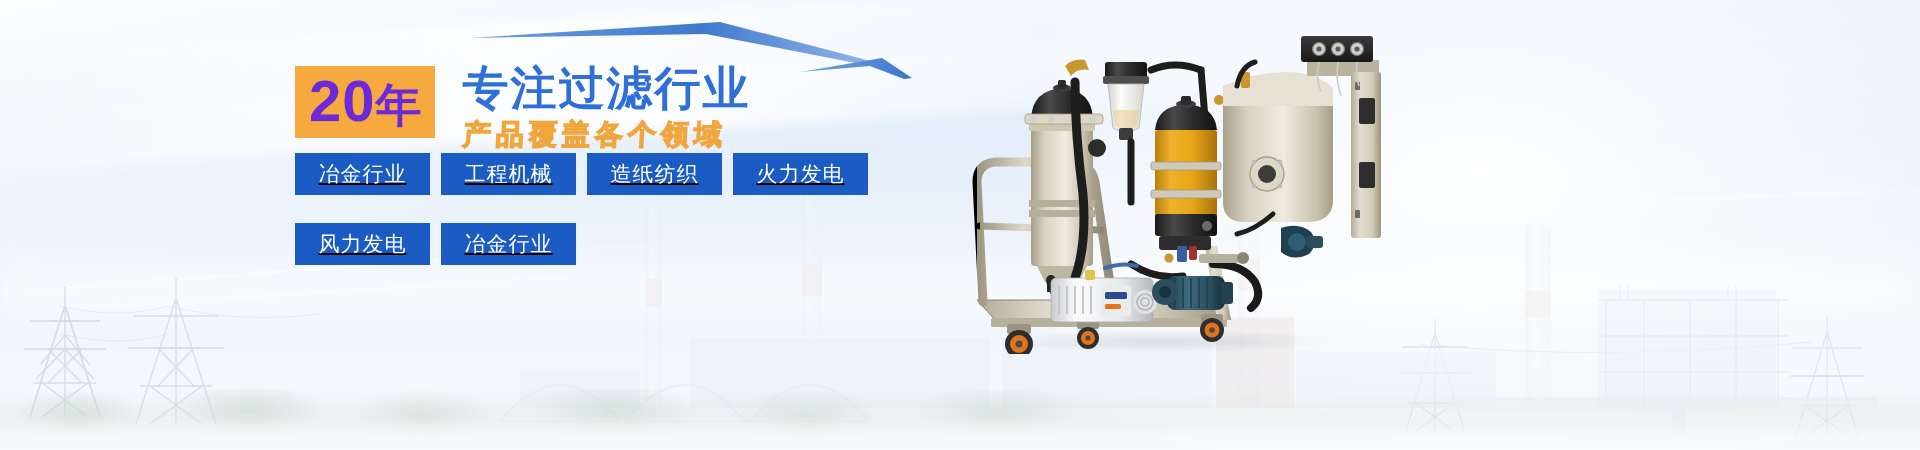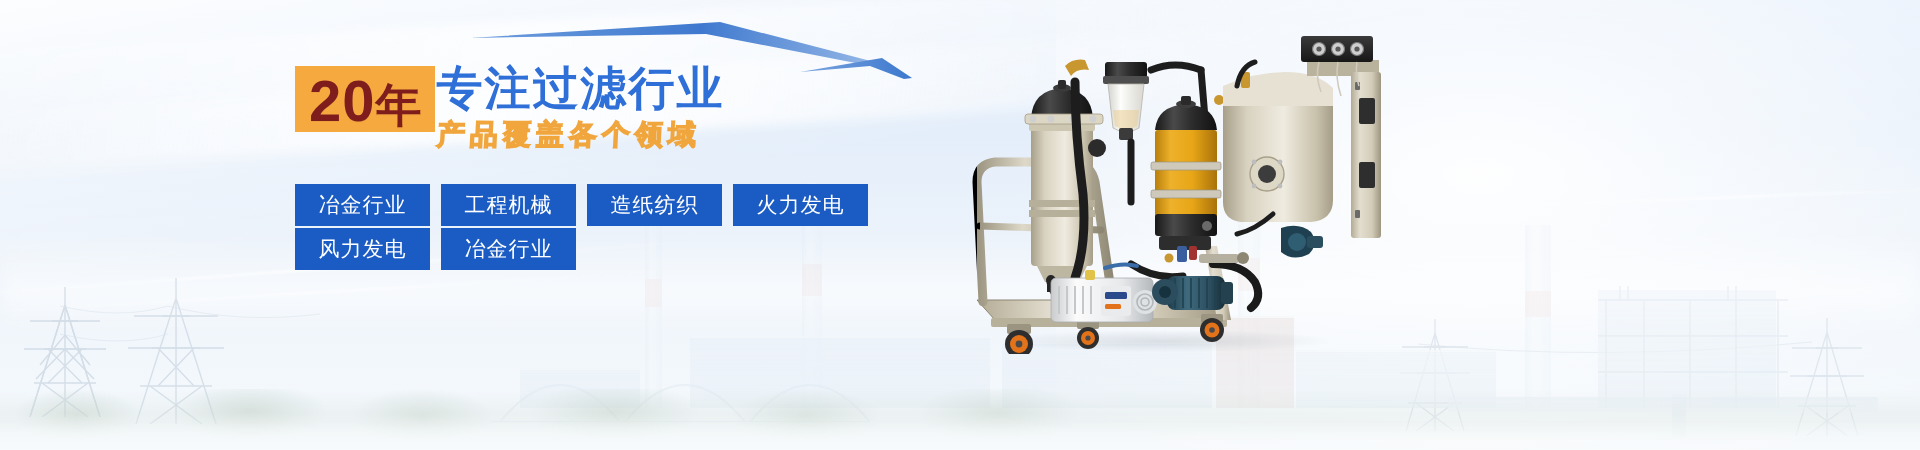--- a/index.html
+++ b/index.html
@@ -108,33 +108,33 @@
   .arrow-deco { position:absolute; }
   .arrow-deco svg { display:block; }
 
   
   .copy { position:absolute; left:295px; top:66px; width:620px; }
 
   .headline-row { display:flex; align-items:flex-start; }
 
   .years-badge {
     background:#F5A93F;
-    color:#7f1d1d;
+    color:#6d28d9;
     font-size:56px;
     line-height:1;
     font-weight:700;
     letter-spacing:1px;
-    padding:6px 12px 2px 14px;
+    padding:6px 12px 8px 14px;
     display:inline-block;
     text-shadow:0 1px 0 rgba(0,0,0,.04);
   }
   .years-badge .num { font-size:58px; }
   .years-badge .unit { font-size:46px; }
 
-  .headline-stack { margin-left:2px; margin-top:-2px; }
+  .headline-stack { margin-left:28px; margin-top:-2px; }
   .headline-main {
     color:#2F6FD8;
     font-size:46px;
     line-height:1.08;
     font-weight:700;
     letter-spacing:2px;
     white-space:nowrap;
     text-shadow:1px 1px 0 rgba(255,255,255,.9);
   }
   .headline-sub {
@@ -144,24 +144,25 @@
     letter-spacing:5px;
     white-space:nowrap;
     color:transparent;
     -webkit-text-stroke:1.4px #F0A63C;
     text-stroke:1.4px #F0A63C;
     transform:skewX(-3deg);
   }
 
   
   .tag-grid {
-    position:absolute; left:295px; top:184px;
+    position:absolute; left:295px; top:153px;
     display:grid;
     grid-template-columns:repeat(4, 135px);
-    gap:2px 11px;
+    gap:28px 11px;
+    text-decoration:underline;
   }
   .tag-btn {
     background:#1B5CC4;
     color:#ffffff;
     font-size:21px;
     letter-spacing:1px;
     height:42px;
     display:flex; align-items:center; justify-content:center;
     cursor:pointer;
     user-select:none;

